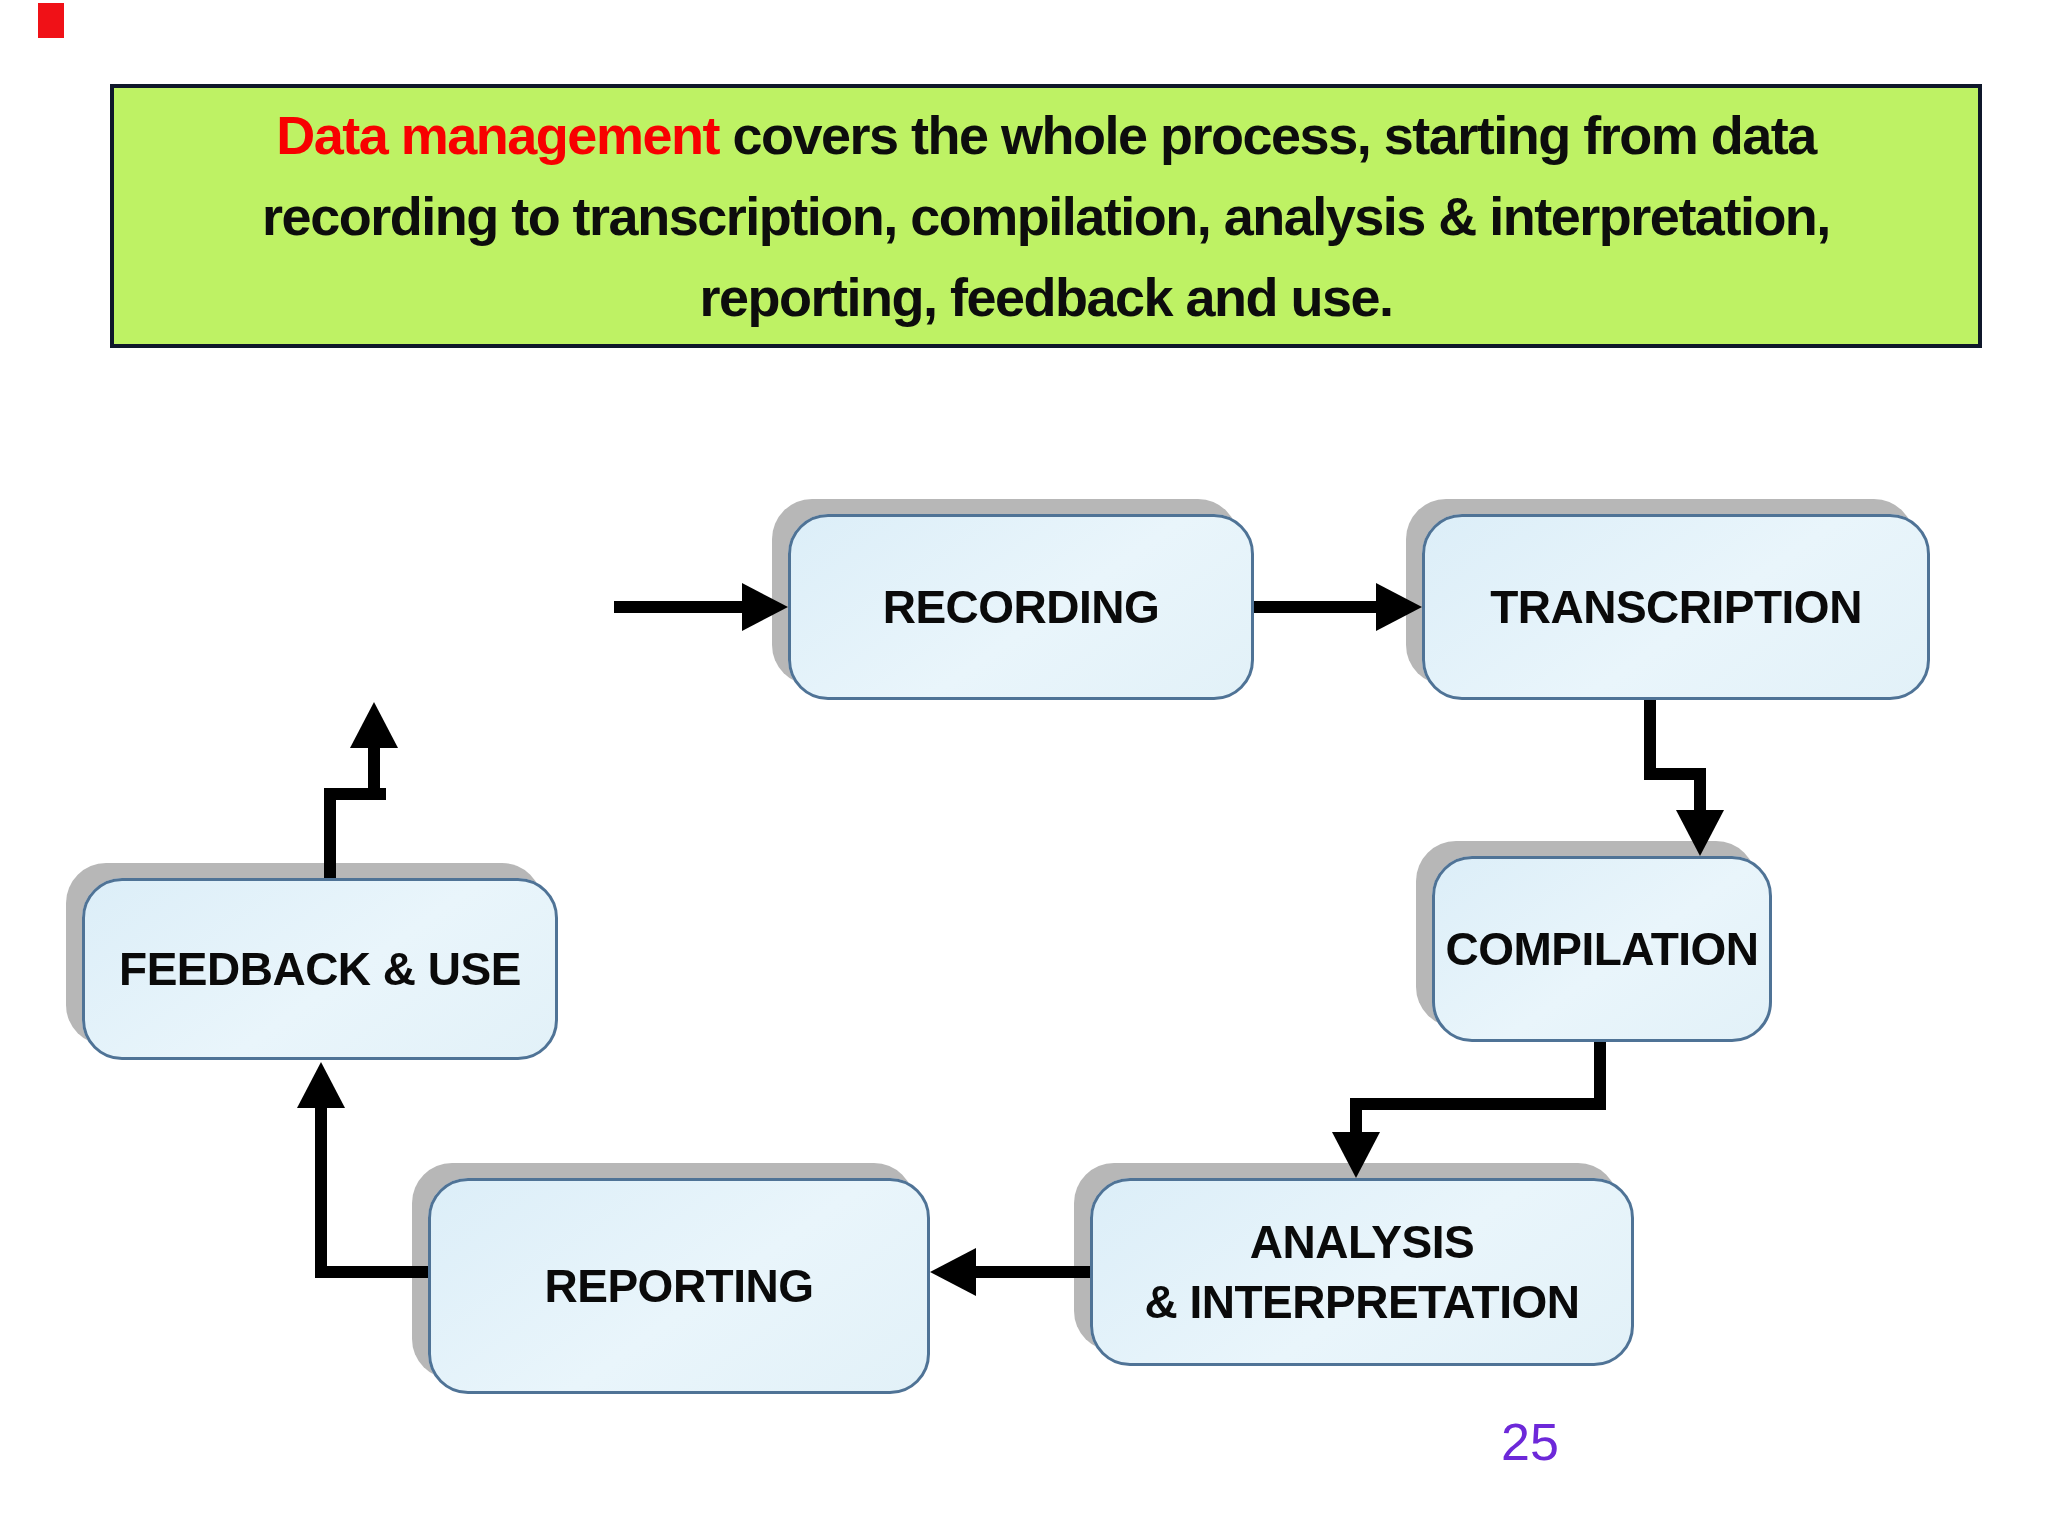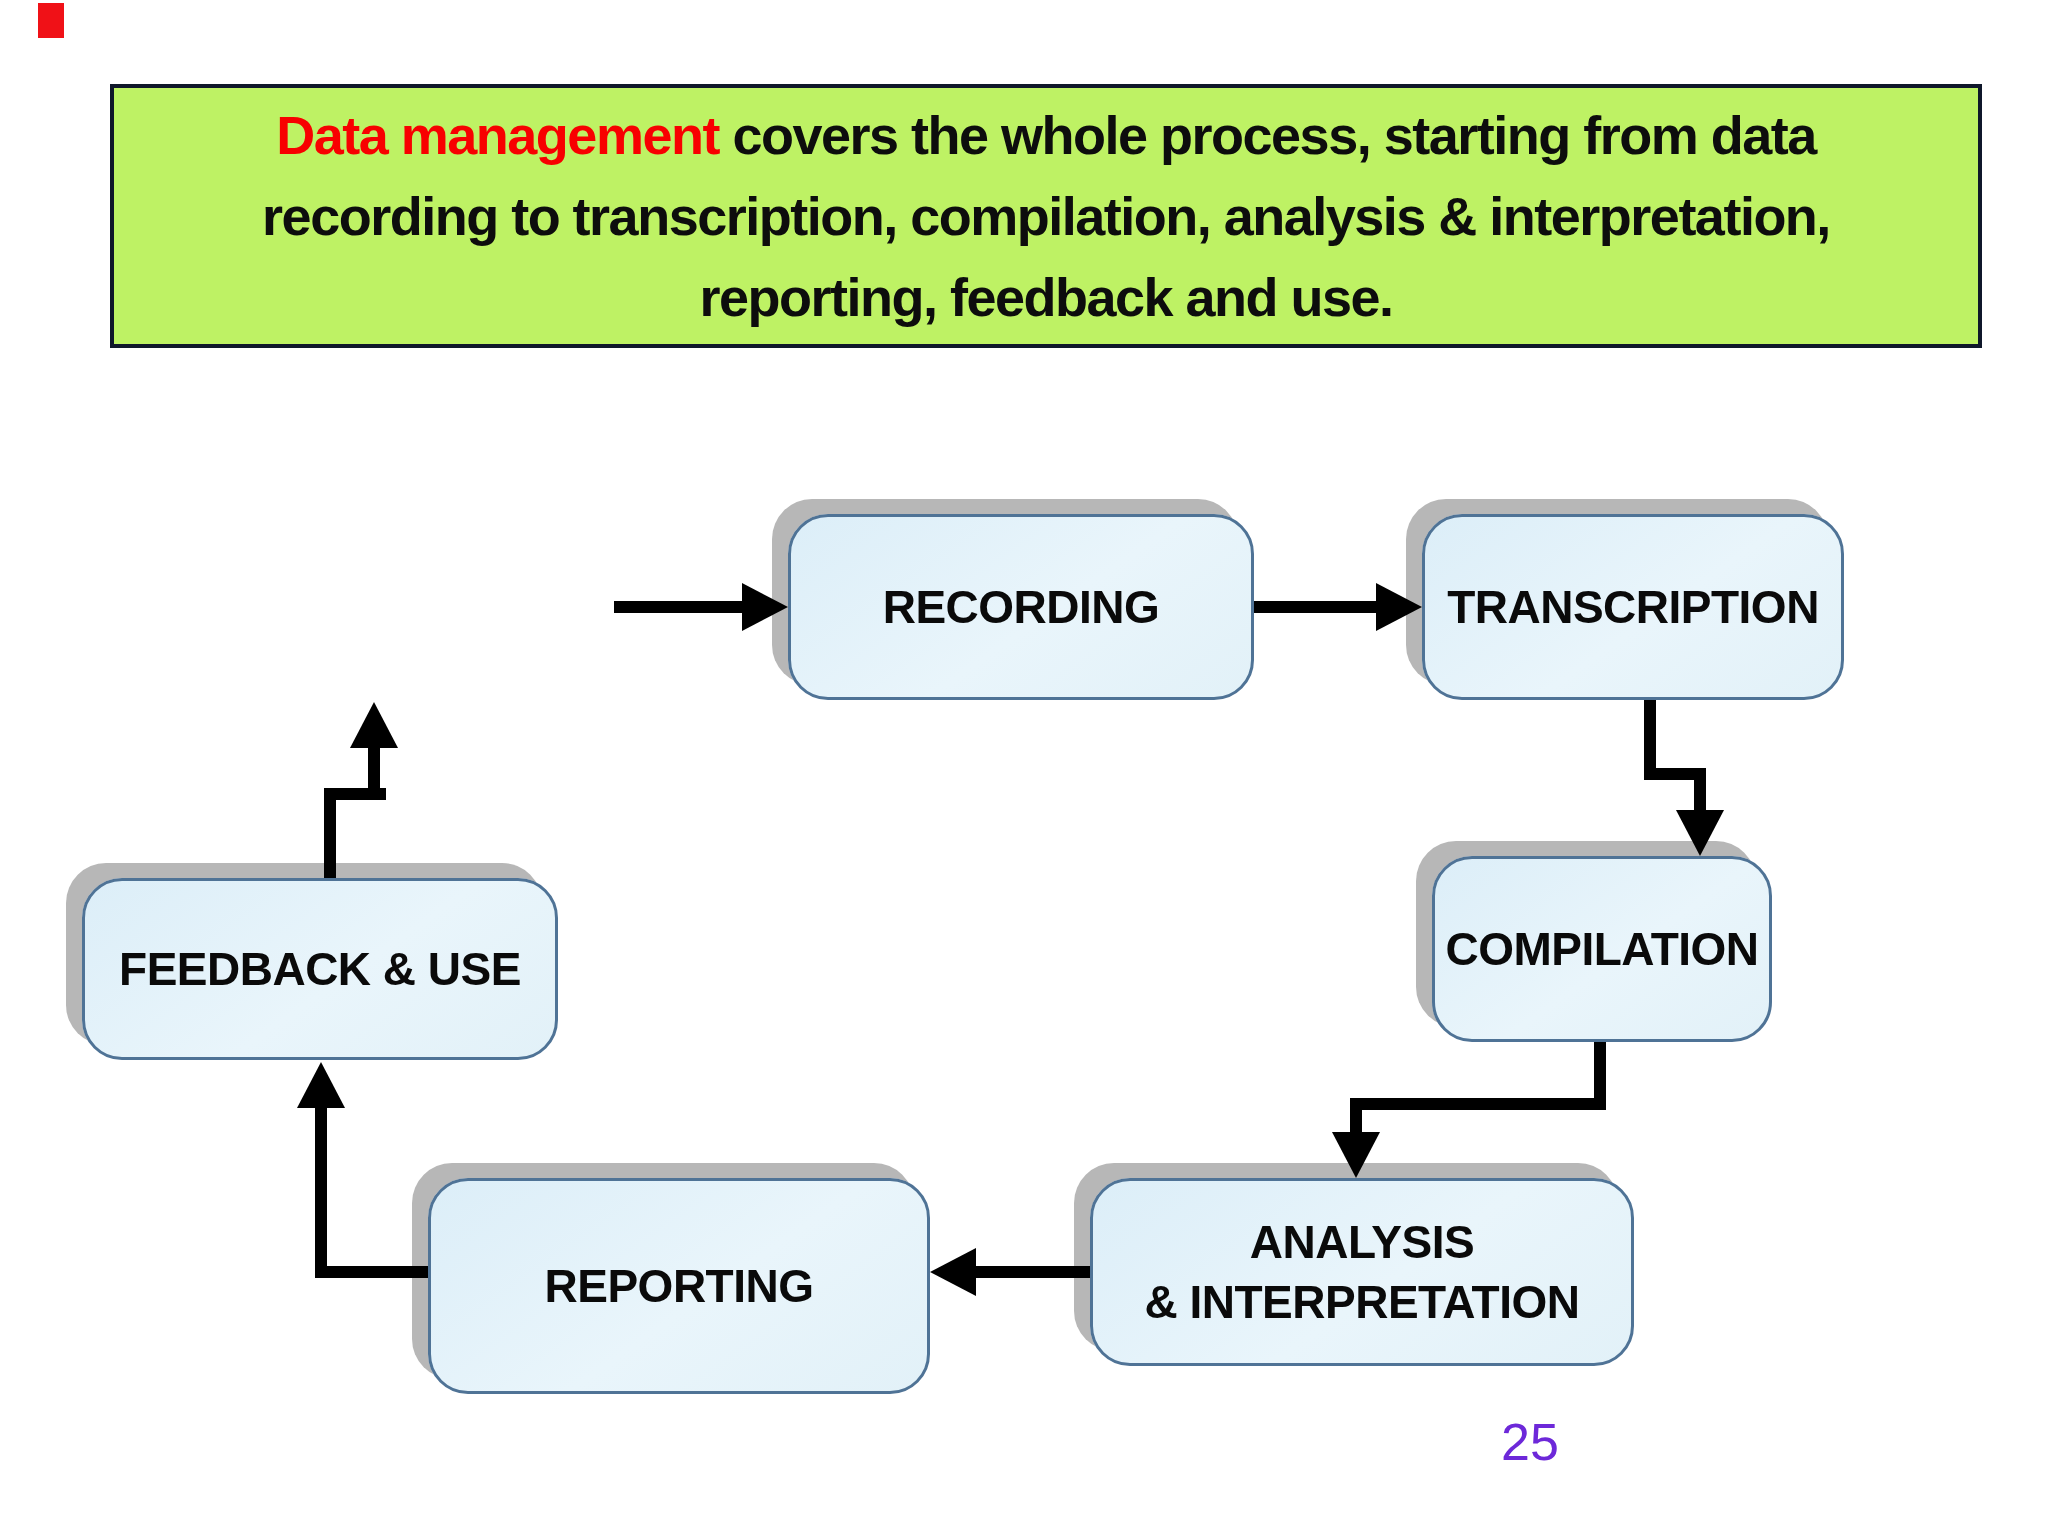--- a/index.html
+++ b/index.html
@@ -63,21 +63,21 @@
     <div class="title-line"><span class="title-highlight">Data management</span><span> covers the whole process, starting from data</span></div>
     <div class="title-line">recording to transcription, compilation, analysis &amp; interpretation,</div>
     <div class="title-line">reporting, feedback and use.</div>
   </div>
 
 
   <div class="node" style="left:788px;top:514px;width:466px;height:186px;">
     <div class="node-label">RECORDING</div>
   </div>
 
-  <div class="node" style="left:1422px;top:514px;width:422px;height:186px;">
+  <div class="node" style="left:1422px;top:514px;width:508px;height:186px;">
     <div class="node-label">TRANSCRIPTION</div>
   </div>
 
   <div class="node" style="left:1424px;top:856px;width:340px;height:186px;margin-left:8px;">
     <div class="node-label">COMPILATION</div>
   </div>
 
   <div class="node" style="left:1090px;top:1178px;width:544px;height:188px;">
     <div class="node-label">ANALYSIS</div>
     <div class="node-label">&amp; INTERPRETATION</div>

